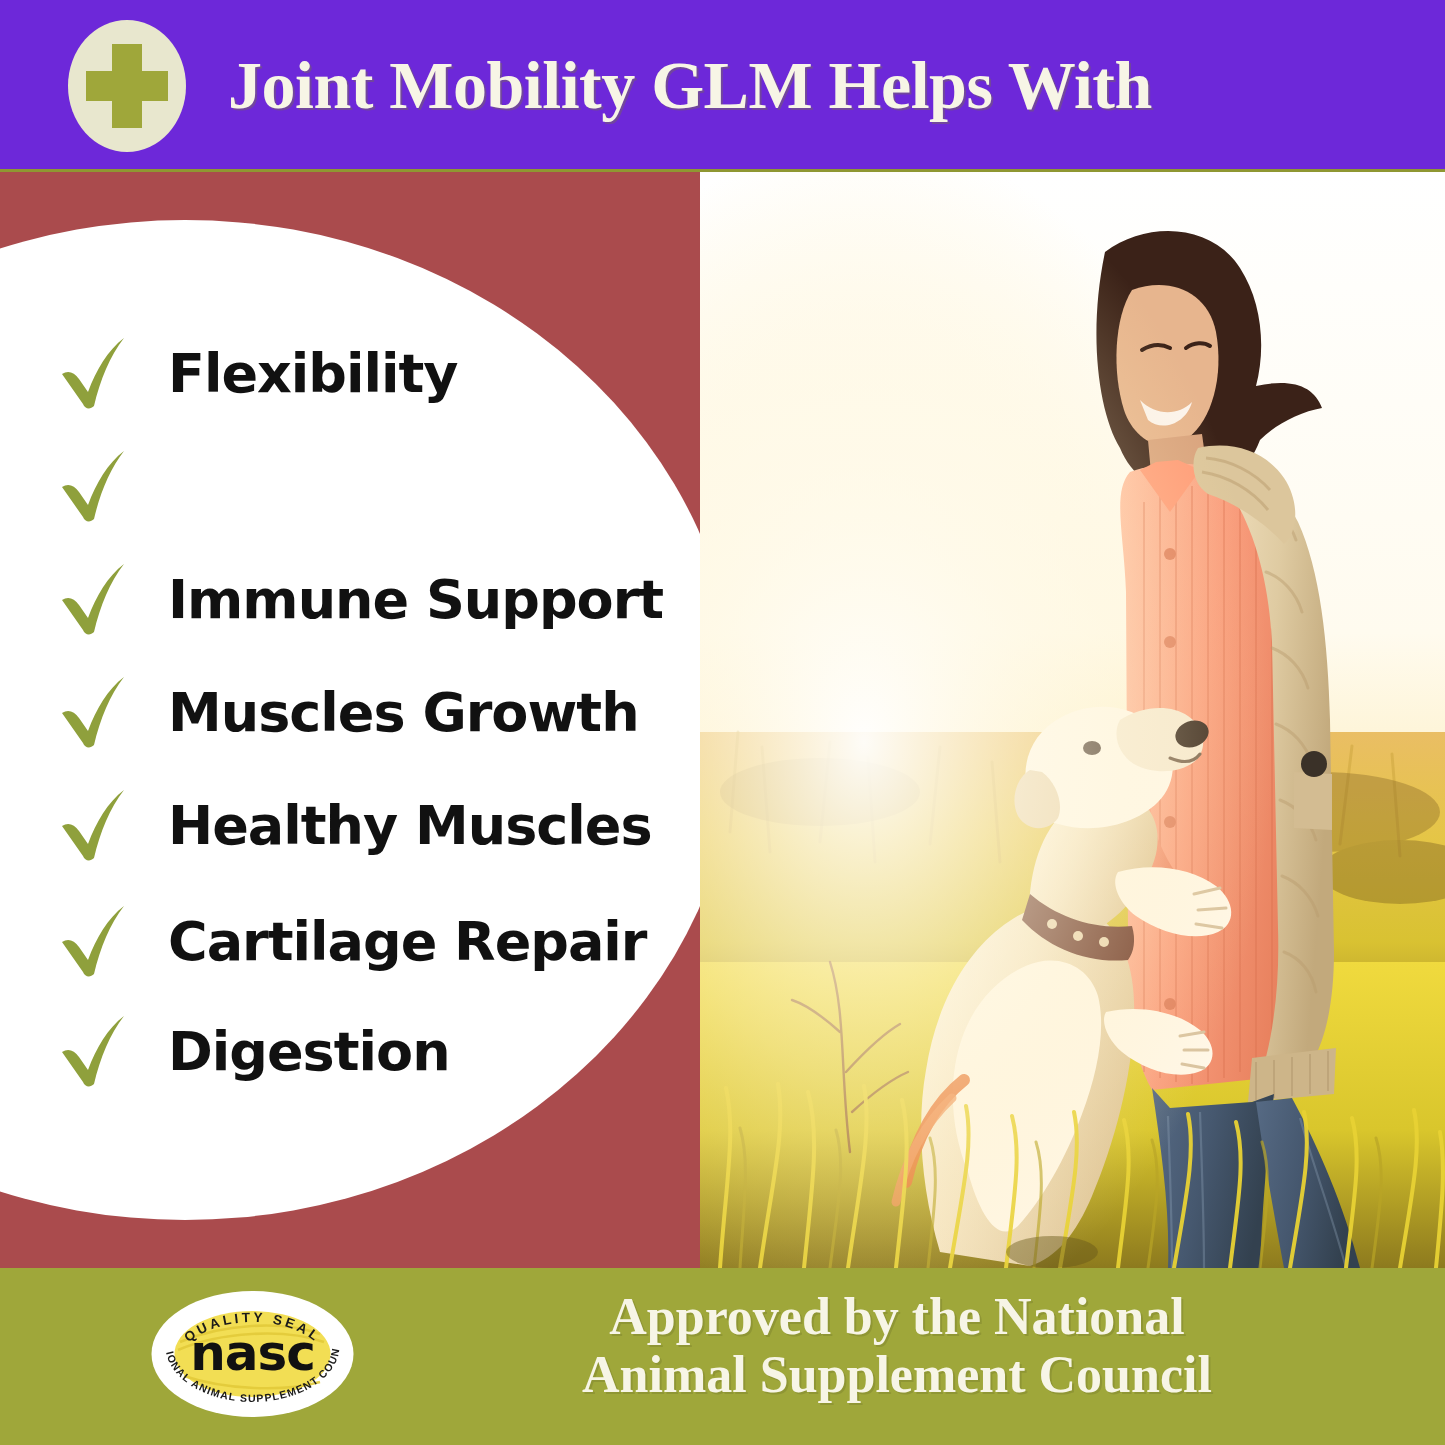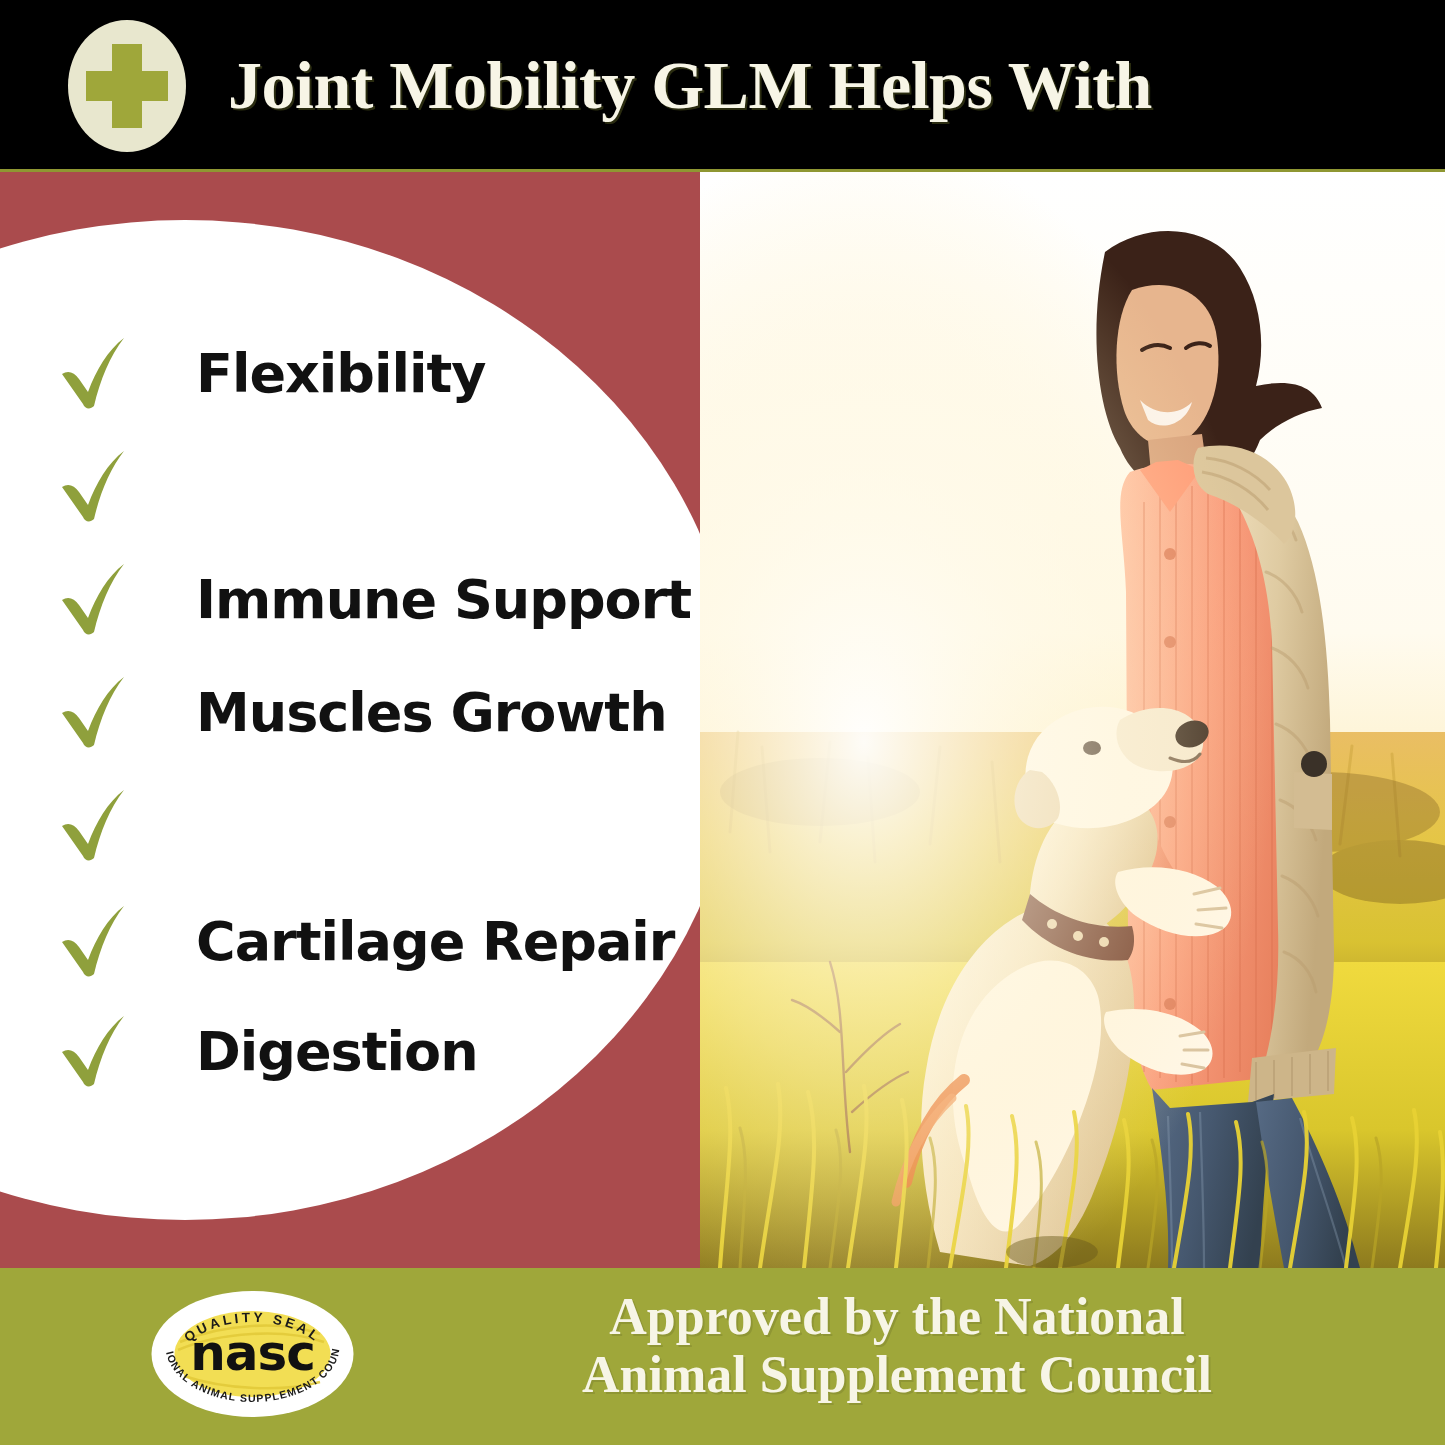--- a/index.html
+++ b/index.html
@@ -19,21 +19,21 @@
     background: #ffffff;
     overflow: hidden;
   }
 
   
   .header-band {
     position: absolute;
     left: 0; top: 0;
     width: 1445px;
     height: 172px;
-    background: #000000;
+    background: #6d28d9;
     display: flex;
     align-items: center;
     border-bottom: 3px solid #8F9732;
   }
 
   .cross-badge {
     position: absolute;
     left: 68px;
     top: 20px;
     width: 118px;
@@ -126,21 +126,21 @@
     position: relative;
   }
   .check-icon svg { display: block; }
   .benefit-label {
     font-family: "DejaVu Sans", "Liberation Sans", sans-serif;
     font-weight: bold;
     font-size: 54px;
     color: #111111;
     letter-spacing: -1px;
     white-space: nowrap;
-    margin-left: 66px;
+    margin-left: 38px;
   }
 
   
   .photo {
     position: absolute;
     left: 700px;
     top: 0;
     width: 745px;
     height: 1096px;
     overflow: hidden;
@@ -236,20 +236,21 @@
         </span>
         <span class="benefit-label">Muscles Growth</span>
       </div>
 
       <div class="benefit-item" style="top:610px">
         <span class="check-icon">
           <svg viewBox="0 0 72 78" width="72" height="78" aria-hidden="true">
             <path d="M4 40 C10 36 16 38 21 45 L30 58 C38 36 50 16 66 4 C52 22 42 46 36 72 C32 76 27 75 25 70 Z" fill="#8FA03C"></path>
           </svg>
         </span>
+        <span class="benefit-label">Healthy Muscles</span>
       </div>
 
       <div class="benefit-item" style="top:726px">
         <span class="check-icon">
           <svg viewBox="0 0 72 78" width="72" height="78" aria-hidden="true">
             <path d="M4 40 C10 36 16 38 21 45 L30 58 C38 36 50 16 66 4 C52 22 42 46 36 72 C32 76 27 75 25 70 Z" fill="#8FA03C"></path>
           </svg>
         </span>
         <span class="benefit-label">Cartilage Repair</span>
       </div>

